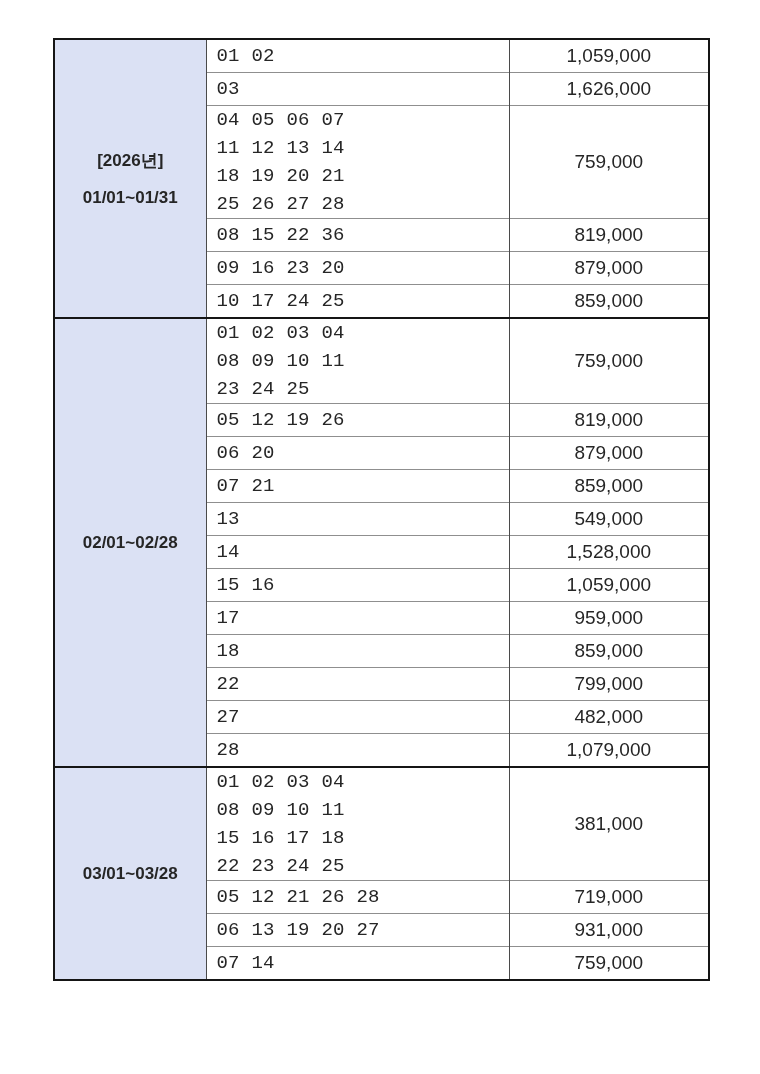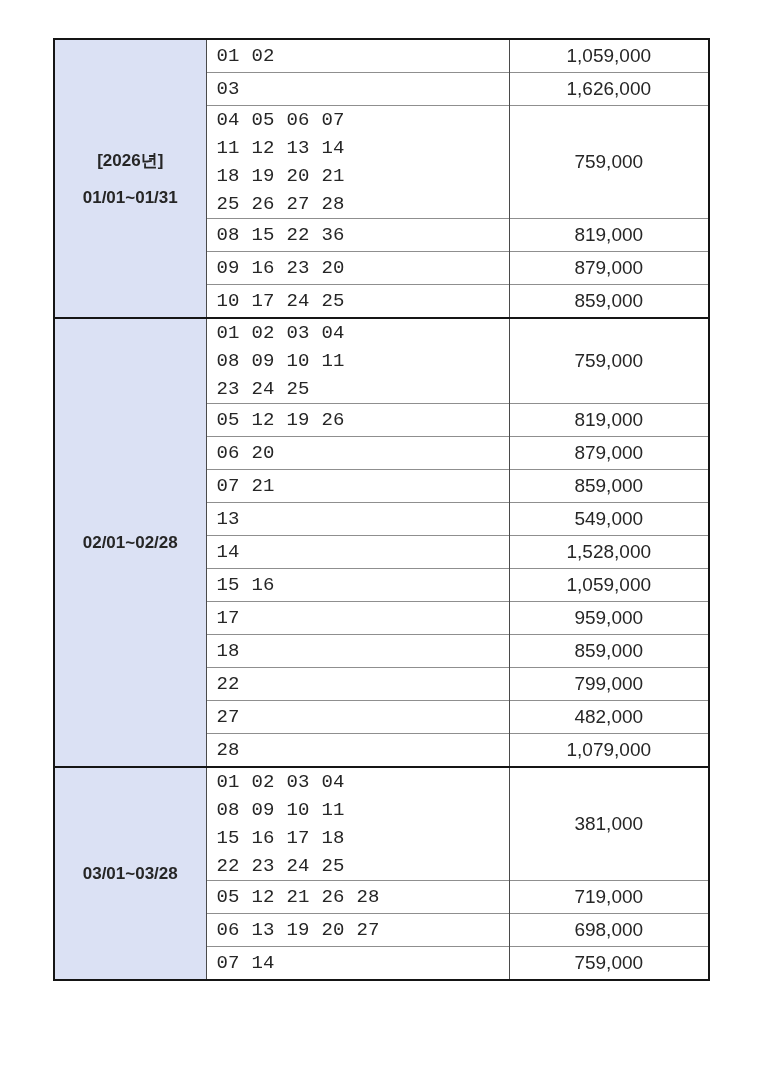--- a/index.html
+++ b/index.html
@@ -218,21 +218,21 @@
         <tr>
           <td class="dates-cell">
             <div class="date-line"><span class="date-num">05</span><span class="date-num">12</span><span class="date-num">21</span><span class="date-num">26</span><span class="date-num">28</span></div>
           </td>
           <td class="price-cell">719,000</td>
         </tr>
         <tr>
           <td class="dates-cell">
             <div class="date-line"><span class="date-num">06</span><span class="date-num">13</span><span class="date-num">19</span><span class="date-num">20</span><span class="date-num">27</span></div>
           </td>
-          <td class="price-cell">698,000</td>
+          <td class="price-cell">931,000</td>
         </tr>
         <tr>
           <td class="dates-cell">
             <div class="date-line"><span class="date-num">07</span><span class="date-num">14</span></div>
           </td>
           <td class="price-cell">759,000</td>
         </tr>
       </tbody>
   </table>
 </div>

